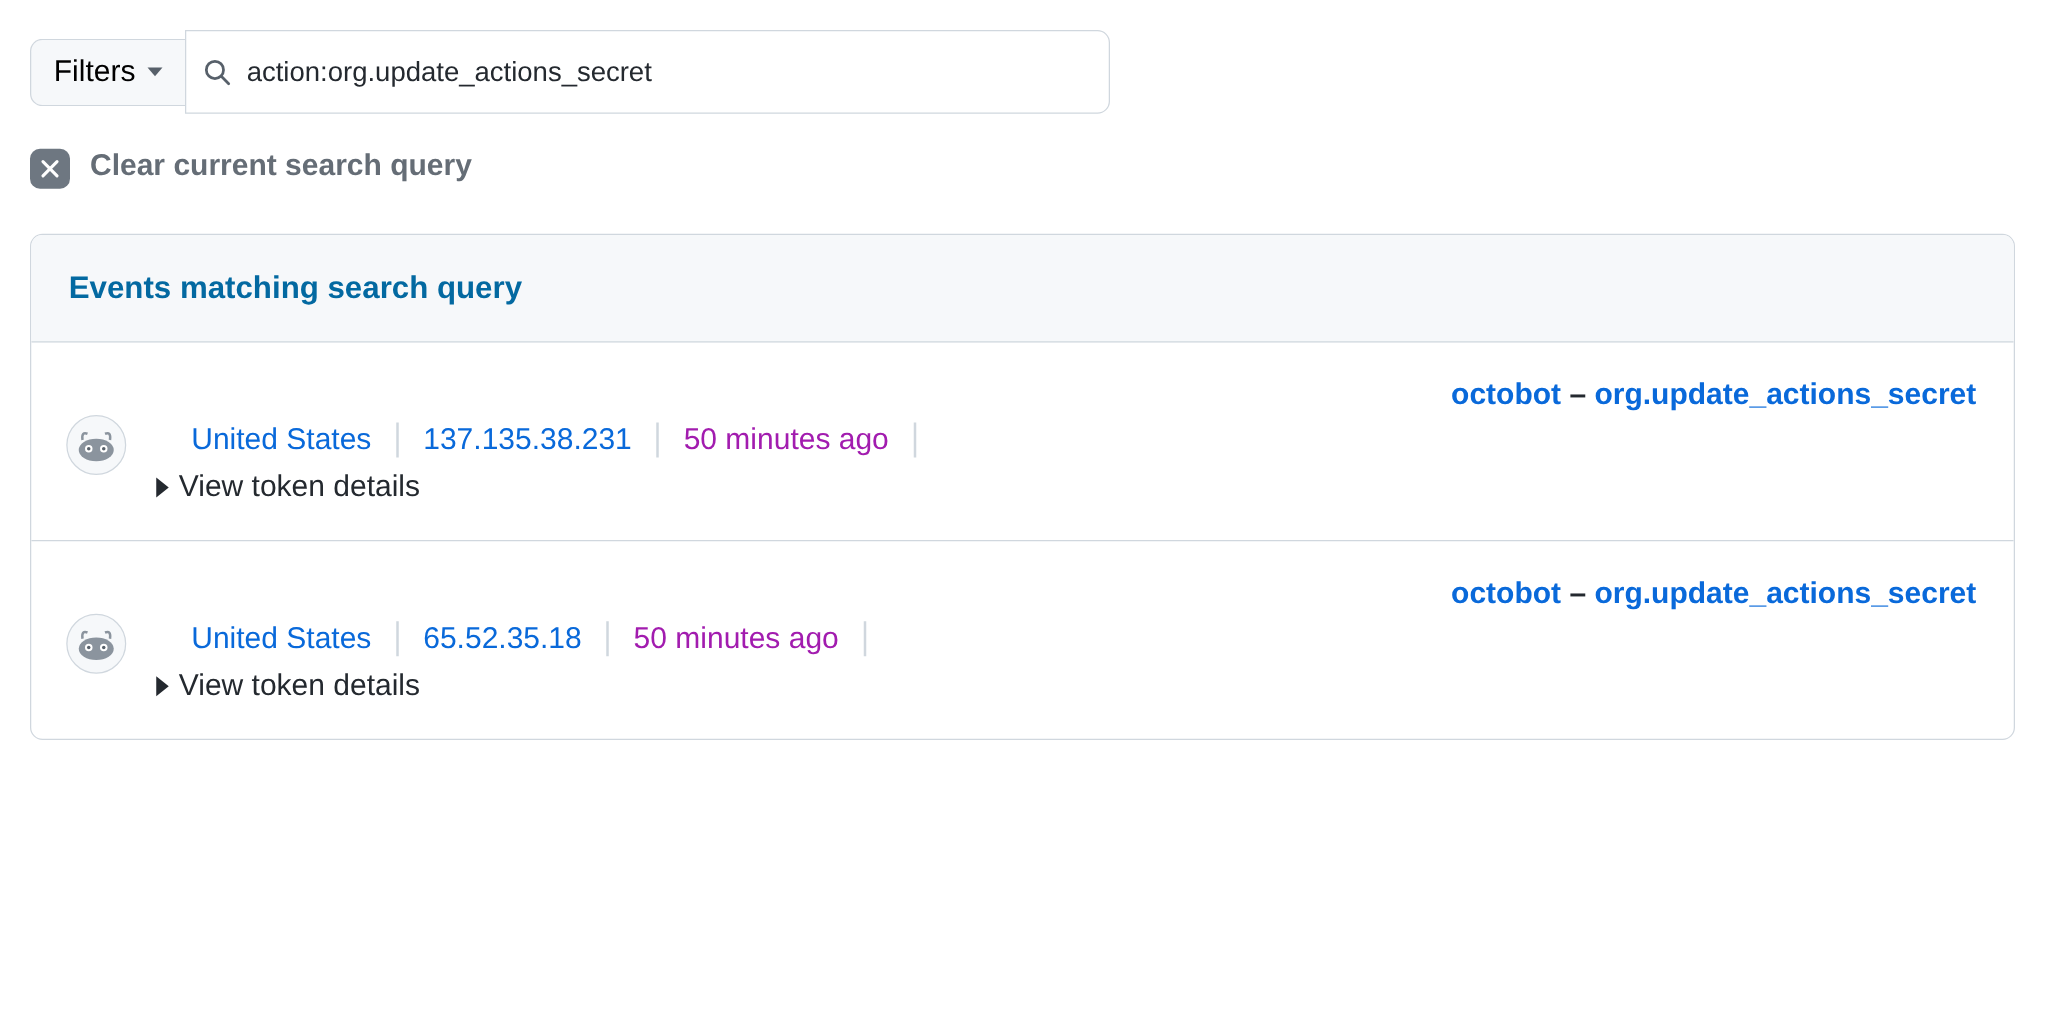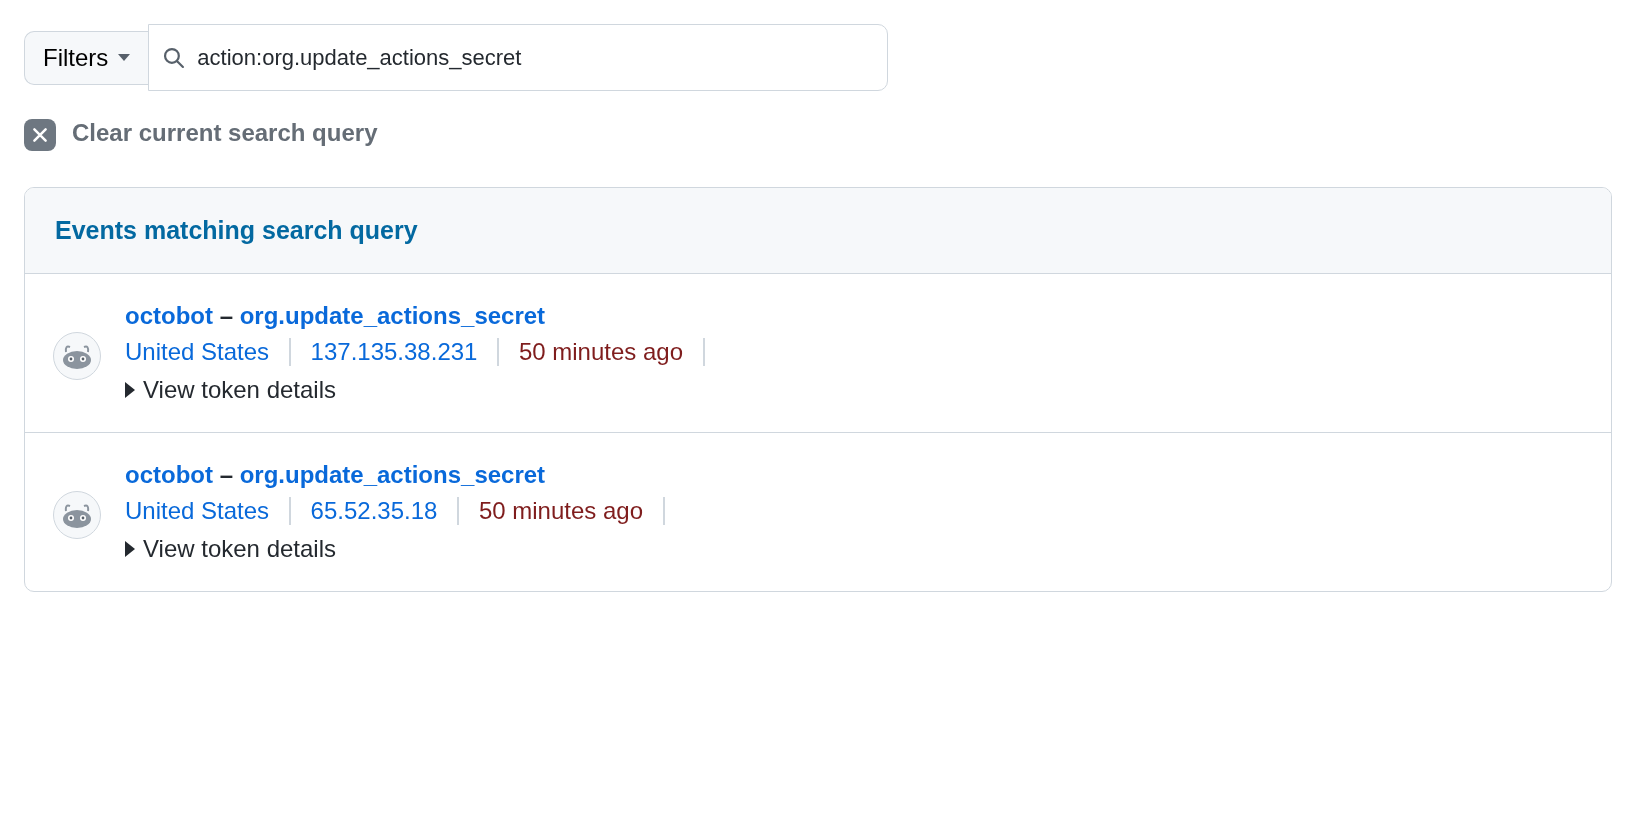--- a/index.html
+++ b/index.html
@@ -110,20 +110,21 @@
   .panel-header-title {
     font-size: 25px;
     font-weight: 700;
     color: #0369a1;
   }
   .event-item {
     display: flex;
     gap: 24px;
     padding: 28px 30px 28px 28px;
     border-bottom: 1.5px solid #d0d7de;
+    text-align: right;
   }
   .event-item:last-child { border-bottom: none; }
   .avatar {
     width: 48px; height: 48px;
     border-radius: 50%;
     border: 1.5px solid #d0d7de;
     background: #f6f8fa;
     display: flex;
     align-items: center;
     justify-content: center;
@@ -149,27 +150,28 @@
     line-height: 1.55;
   }
   .event-desc a { color: #0969da; text-decoration: none; }
   .meta-row {
     display: flex;
     align-items: center;
     gap: 20px;
     font-size: 24px;
     margin-bottom: 10px;
     flex-wrap: wrap;
+    margin-left: 28px;
   }
   .meta-link { color: #0969da; }
   .meta-sep {
     width: 1.5px; height: 28px;
     background: #d0d7de;
   }
-  .meta-plain { color: #7f1d1d; }
+  .meta-plain { color: #a21caf; }
   .details-toggle {
     display: flex;
     align-items: center;
     gap: 8px;
     font-size: 24px;
     color: #24292f;
     cursor: pointer;
   }
   .tri-right {
     width: 0; height: 0;

